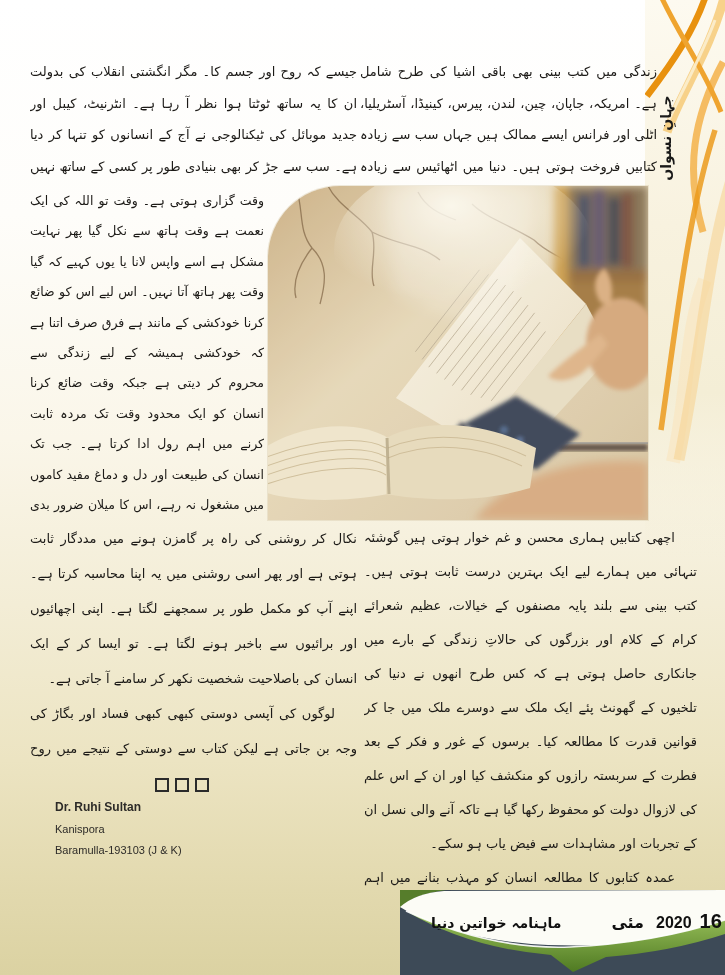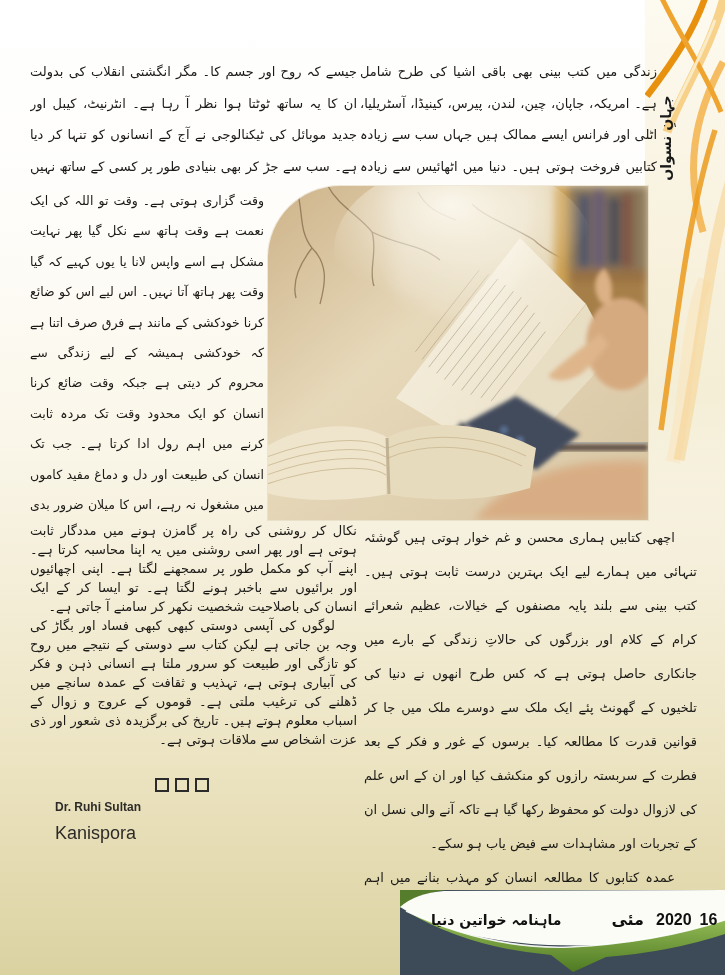--- a/index.html
+++ b/index.html
@@ -7,45 +7,45 @@
     position:relative;width:725px;height:975px;overflow:hidden;
     background:linear-gradient(180deg,#ffffff 0%,#fefdfa 22%,#faf6e9 45%,#f3edd6 62%,#ece4c2 78%,#e3dab0 90%,#dbd2a2 100%);
     font-family:"DejaVu Sans",sans-serif;
   }
   
   .urdu{position:absolute;direction:rtl;text-align:justify;color:#1c1a17;overflow:hidden;}
   .urdu p{margin:0;}
   .u-left-a{left:30px;top:56px;width:327px;height:132px;font-size:13px;line-height:31.5px;}
   .u-right-top{left:360px;top:56px;width:297px;height:134px;font-size:13px;line-height:31.5px;}
   .u-left-b{left:30px;top:186px;width:234px;height:336px;font-size:12.5px;line-height:30.4px;}
-  .u-left-c{left:30px;top:521px;width:327px;height:252px;font-size:13px;line-height:19px;}
+  .u-left-c{left:30px;top:521px;width:327px;height:252px;font-size:13px;line-height:35px;}
   .u-right-bottom{left:364px;top:521px;width:333px;height:374px;font-size:13px;line-height:34px;}
   .indent{text-indent:22px;}
   
   .sidebar{position:absolute;right:0;top:0;width:80px;height:560px;
     background:linear-gradient(180deg,#fdfaf0 0%,#f8f2df 40%,#f4eed6 70%,rgba(244,238,214,0) 100%);}
   .vtab{position:absolute;left:648px;top:100px;width:36px;height:76px;display:flex;align-items:center;justify-content:center;}
   .vtab span{display:inline-block;transform:rotate(-90deg);white-space:nowrap;direction:rtl;
     font-size:14px;font-weight:bold;color:#191919;letter-spacing:.5px;}
   
   .photo{position:absolute;left:268px;top:186px;width:380px;height:334px;border-radius:72px 0 0 0;overflow:hidden;
     box-shadow:0 0 0 1px rgba(210,195,160,.35);}
   
   .author{position:absolute;left:55px;top:778px;width:260px;font-family:"Liberation Sans",sans-serif;color:#2d2b28;}
   .squares{margin-left:100px;margin-bottom:9px;height:13px;}
   .sq{display:inline-block;width:10px;height:10px;border:2.5px solid #2b2b2b;margin-right:6px;vertical-align:top;background:transparent;}
   .a-name{font-size:12px;font-weight:bold;margin-bottom:9px;}
-  .a-line{font-size:18px;margin-bottom:9px;}
+  .a-line{font-size:11px;margin-bottom:9px;}
   
   .footer-right{position:absolute;left:400px;top:890px;width:325px;height:62px;}
   .footer-text{position:absolute;left:31px;top:20px;display:flex;align-items:baseline;direction:ltr;color:#101010;}
   .f-mag{font-size:14px;font-weight:bold;font-family:"DejaVu Sans",sans-serif;}
   .f-month{font-size:16px;font-weight:bold;margin-left:50px;font-family:"DejaVu Sans",sans-serif;}
   .f-year{font-size:16px;font-weight:bold;margin-left:12px;font-family:"Liberation Sans",sans-serif;}
-  .f-page{font-size:16px;font-weight:bold;margin-left:8px;font-family:"Liberation Sans",sans-serif;}
+  .f-page{font-size:20px;font-weight:bold;margin-left:8px;font-family:"Liberation Sans",sans-serif;}
 </style>
 </head>
 <body>
 
 <div class="page">
 
   <div class="sidebar">
     <svg width="80" height="470" viewBox="0 0 80 470">
       <path d="M60,280 C40,330 44,390 28,462" stroke="#FAE4BC" stroke-width="14" fill="none" opacity=".55"></path>
       <path d="M86,180 C62,260 58,340 34,460" stroke="#F7D394" stroke-width="11" fill="none" opacity=".6"></path>
@@ -188,20 +188,21 @@
       <rect width="380" height="334" fill="#f3ead6" opacity=".14"></rect>
     </svg>
   </div>
 
   <div class="author">
     <div class="squares" aria-label="□□□">
       <span class="sq"></span><span class="sq"></span><span class="sq"></span>
     </div>
     <div class="a-name">Dr. Ruhi Sultan</div>
     <div class="a-line">Kanispora</div>
+    <div class="a-line">Baramulla-193103 (J &amp; K)</div>
   </div>
 
   <div class="footer-right">
     <svg width="325" height="85" viewBox="0 0 325 85">
       <defs>
         <linearGradient id="grn" x1="0" y1="0" x2="0" y2="1">
           <stop offset="0" stop-color="#9dc45e"></stop>
             <stop offset="1" stop-color="#4f7a22"></stop>
         </linearGradient>
       </defs>

